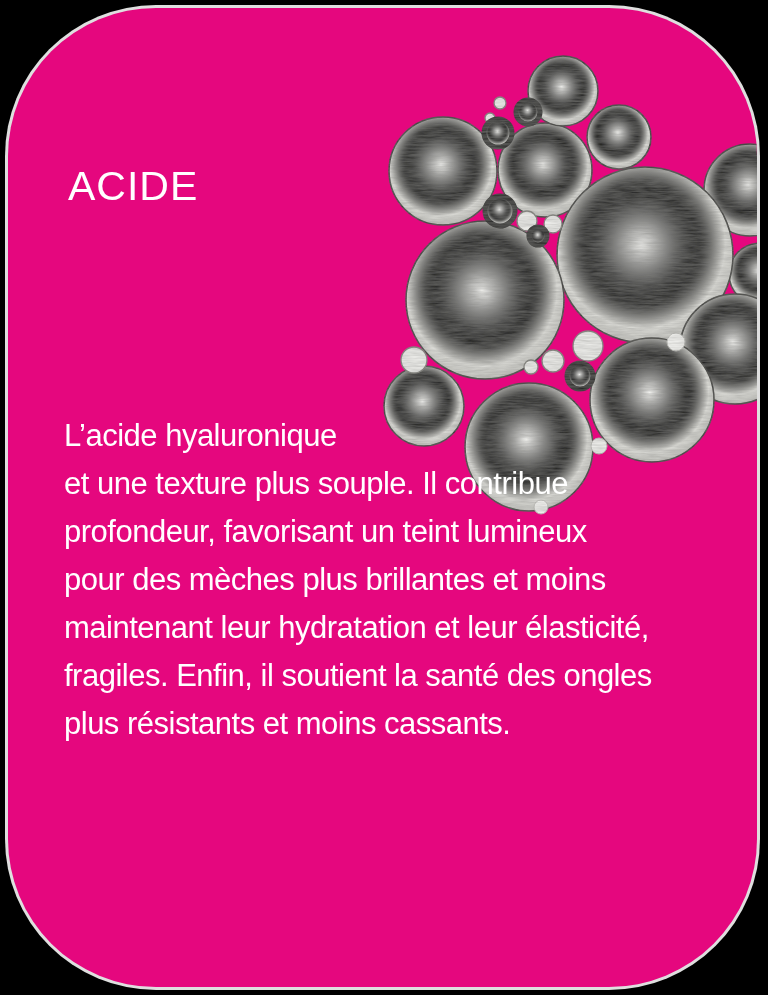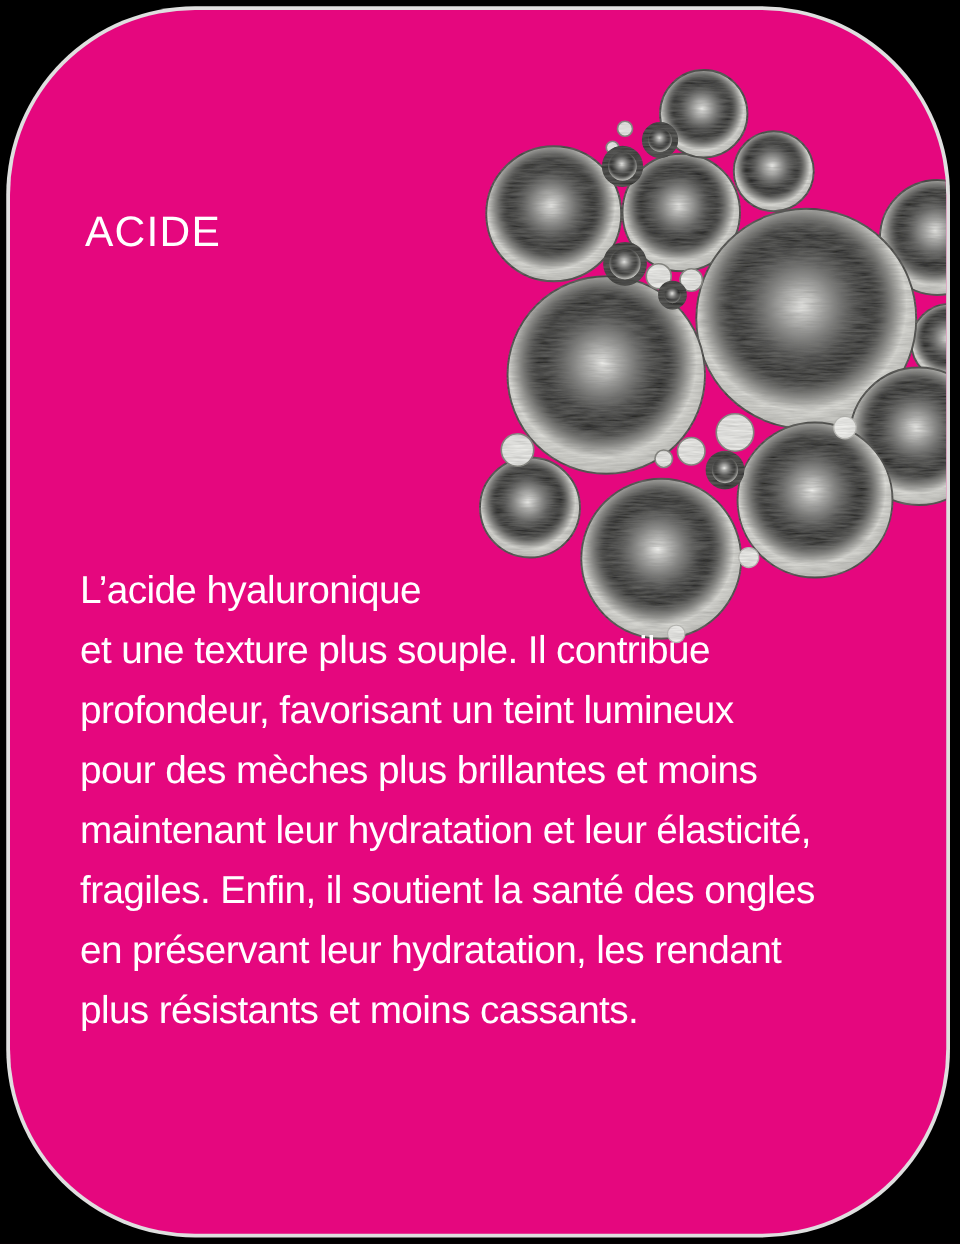--- a/index.html
+++ b/index.html
@@ -35,37 +35,36 @@
     width: 749px;
     height: 979px;
     display: block;
     pointer-events: none;
   }
   .title {
     position: absolute;
     left: 60px;
     top: 150px;
     color: #FFFFFF;
-    font-size: 34px;
+    font-size: 41px;
     line-height: 57px;
     font-weight: 400;
     letter-spacing: 1px;
     z-index: 3;
   }
   .bodytext {
     position: absolute;
     left: 56px;
     top: 404px;
     color: #FFFFFF;
     font-size: 31px;
     line-height: 48px;
     font-weight: 400;
     letter-spacing: -0.5px;
     z-index: 3;
-    margin-top: 36px;
   }
   .bodytext .line {
     white-space: nowrap;
   }
   
   .b  { fill: url(#bg); stroke: #3b3b38; stroke-width: 1.5; }
   .bd { fill: url(#bg); stroke: #1f1f1d; stroke-width: 5;   }
   .bl { fill: #f4f4f1;  stroke: #85857f; stroke-width: 1.3; }
   .bw { fill: #f8f8f5;  stroke: #c2c2bd; stroke-width: 1;   }
 </style>
@@ -133,18 +132,17 @@
       <div>ACIDE</div>
     </div>
 
     <div class="bodytext">
       <div class="line">L’acide hyaluronique</div>
       <div class="line">et une texture plus souple. Il contribue</div>
       <div class="line">profondeur, favorisant un teint lumineux</div>
       <div class="line">pour des mèches plus brillantes et moins</div>
       <div class="line">maintenant leur hydratation et leur élasticité,</div>
       <div class="line">fragiles. Enfin, il soutient la santé des ongles</div>
-      <div class="line">en préservant leur hydratation, les rendant</div>
       <div class="line">plus résistants et moins cassants.</div>
     </div>
 
   </div>
 </div>
 
 </body></html>

